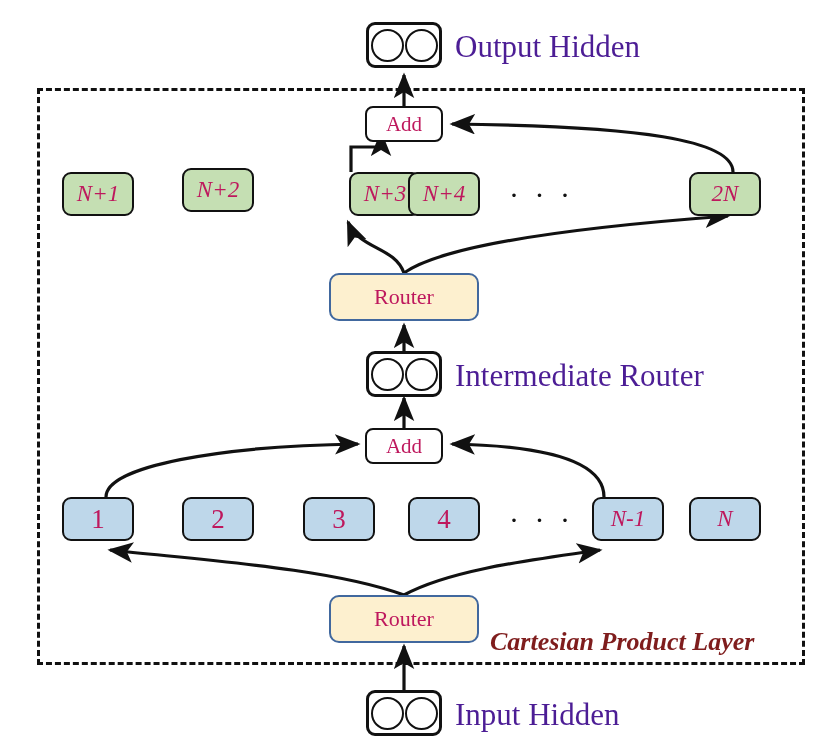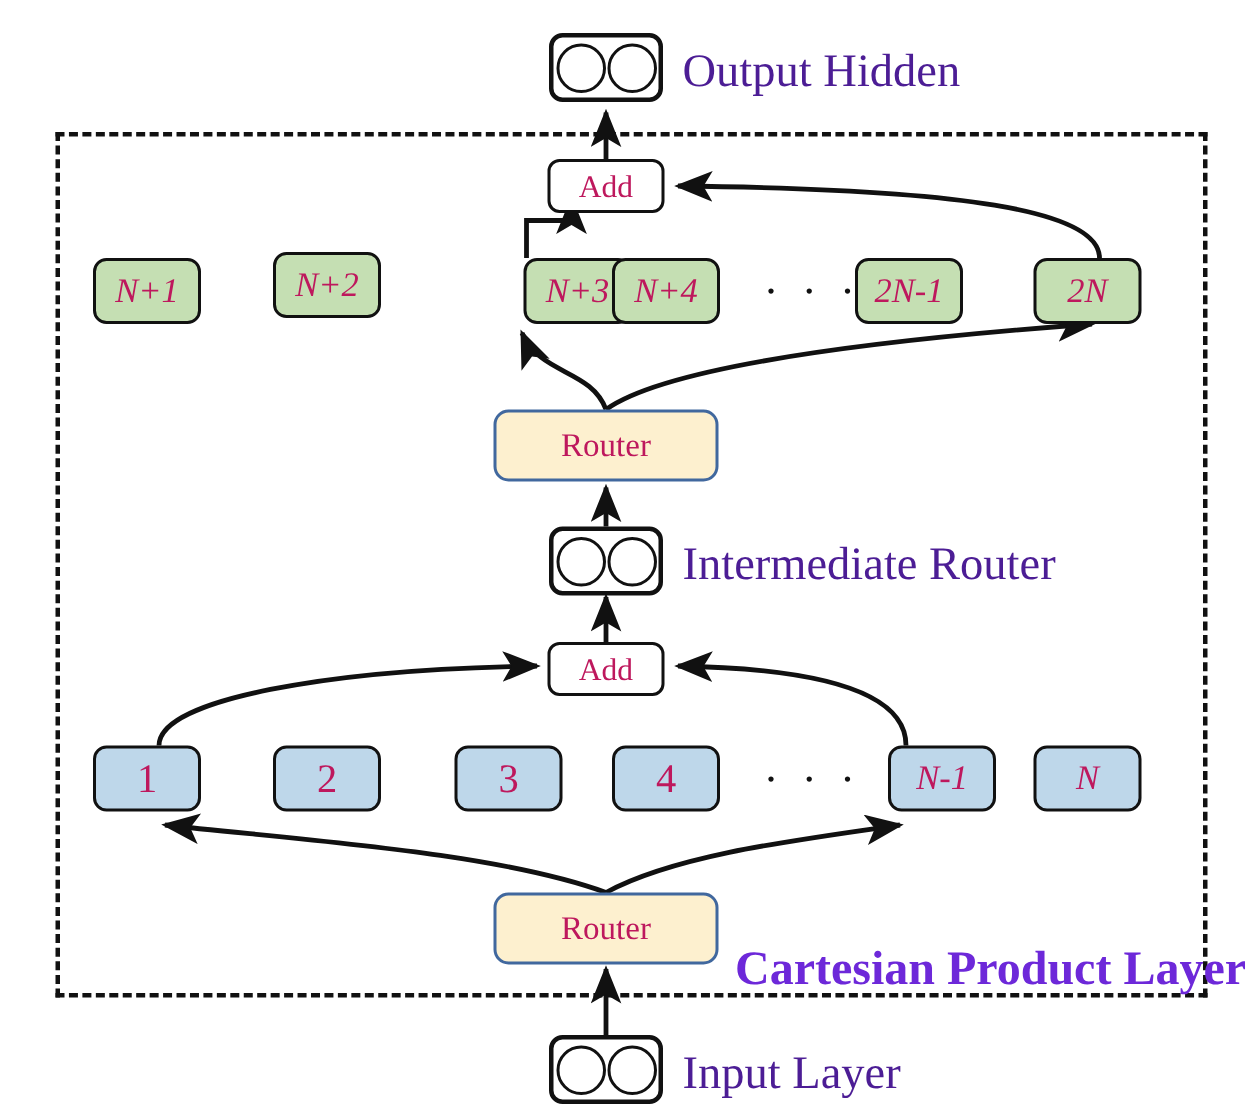--- a/index.html
+++ b/index.html
@@ -90,23 +90,24 @@
   }
   
   .label {
     position: absolute;
     font-family: "Liberation Serif", serif;
     font-size: 31px;
     color: #4c1d95;
     white-space: nowrap;
   }
   .label-red {
-    color: #6d28d9;
+    color: #7f1d1d;
+    font-style: italic;
     font-weight: bold;
-    font-size: 32px;
+    font-size: 26px;
   }
   .ellipsis {
     position: absolute;
     font-size: 30px;
     letter-spacing: 4px;
     color: #111111;
     font-family: "Liberation Serif", serif;
     white-space: nowrap;
   }
   
@@ -166,21 +167,20 @@
   </div>
   <div class="label" style="left:455px; top:29px;">Output Hidden</div>
 
   <div class="node addbox" style="left:365px; top:106px;">Add</div>
 
   <div class="node expert expert-green" style="left:62px; top:172px;">N+1</div>
   <div class="node expert expert-green" style="left:182px; top:168px;">N+2</div>
   <div class="node expert expert-green" style="left:313px; top:172px;margin-left:36px;">N+3</div>
   <div class="node expert expert-green" style="left:408px; top:172px;">N+4</div>
   <div class="ellipsis" style="left:509px; top:178px;">· · ·</div>
-  <div class="node expert expert-green" style="left:570px; top:172px;">2N-1</div>
   <div class="node expert expert-green" style="left:689px; top:172px;">2N</div>
 
   <div class="node router" style="left:329px; top:273px;">Router</div>
 
   <div class="hidden-node" style="left:366px; top:351px;">
     <span class="circ"></span>
     <span class="circ"></span>
   </div>
   <div class="label" style="left:455px; top:358px;">Intermediate Router</div>
 
@@ -195,15 +195,15 @@
   <div class="node expert expert-blue" style="left:689px; top:497px;">N</div>
 
   <div class="node router" style="left:329px; top:595px;">Router</div>
 
   <div class="label label-red" style="left:490px; top:627px;">Cartesian Product Layer</div>
 
   <div class="hidden-node" style="left:366px; top:690px;">
     <span class="circ"></span>
     <span class="circ"></span>
   </div>
-  <div class="label" style="left:455px; top:697px;">Input Layer</div>
+  <div class="label" style="left:455px; top:697px;">Input Hidden</div>
 
 </div>
 
 </body></html>

